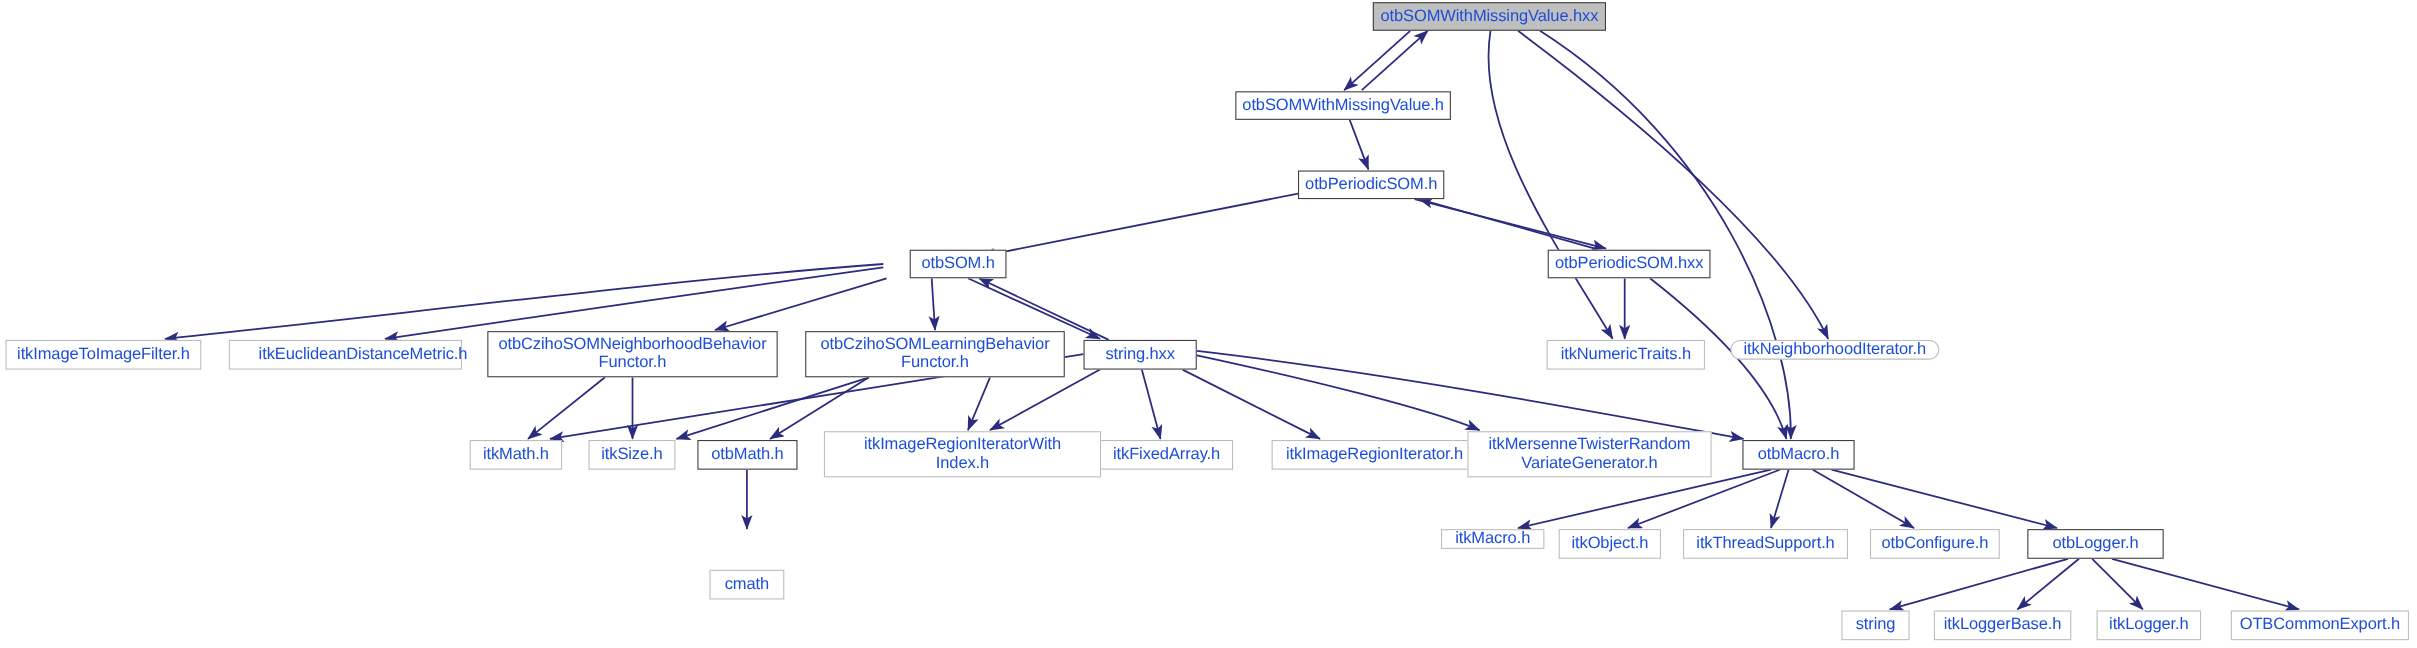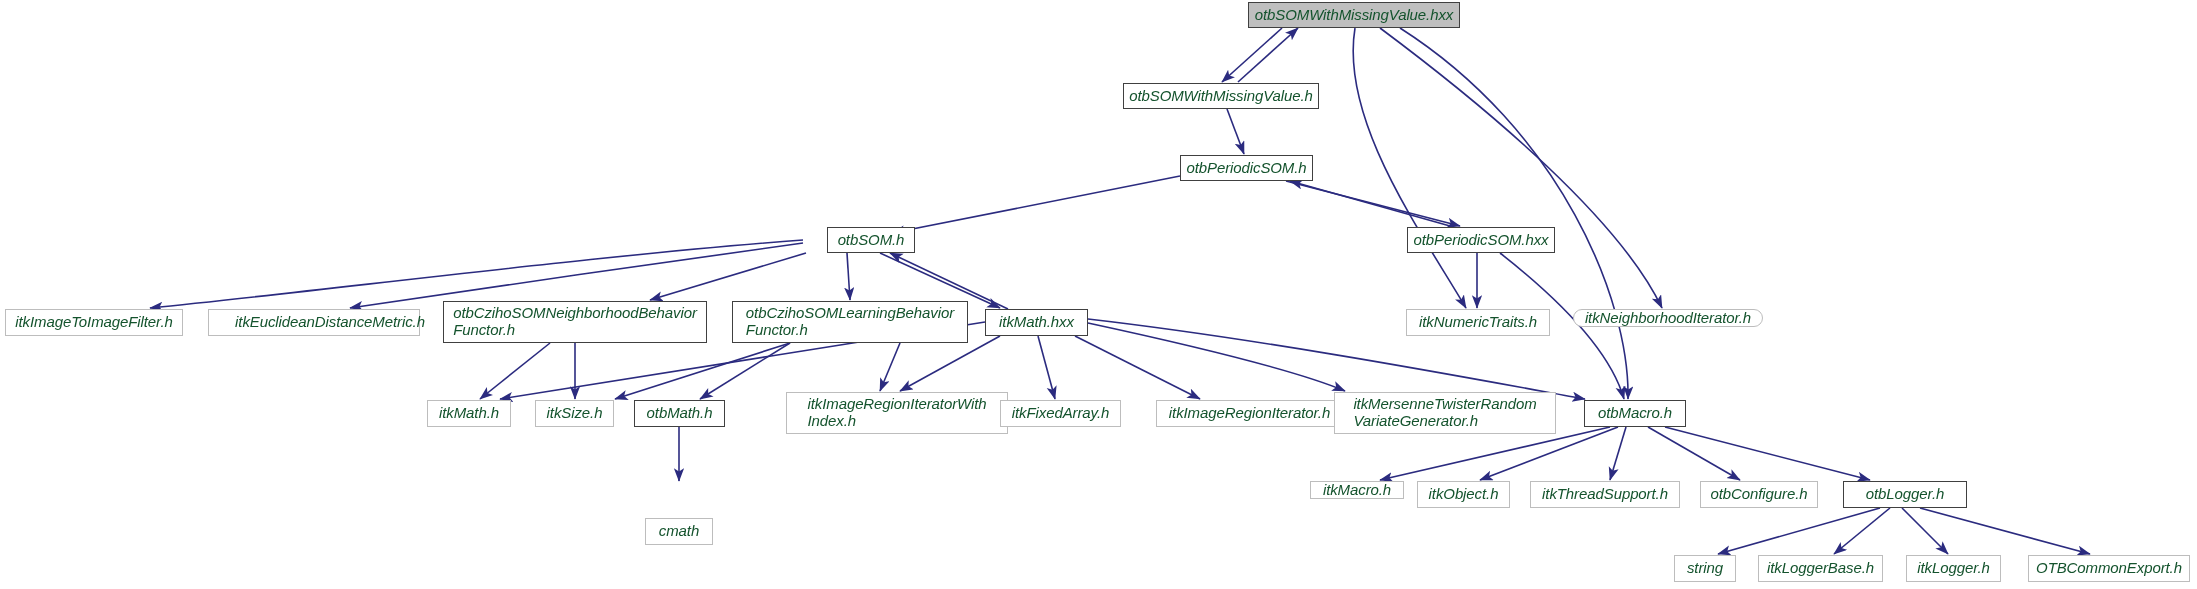--- a/index.html
+++ b/index.html
@@ -1,22 +1,22 @@
 <!DOCTYPE html>
 <html><head>
 <meta charset="utf-8">
 <style>
   html,body{margin:0;padding:0;background:#ffffff;}
   #canvas{position:relative;width:2197px;height:589px;background:#ffffff;
           font-family:"Liberation Sans","DejaVu Sans",sans-serif;overflow:hidden;}
   svg.edges{position:absolute;left:0;top:0;width:2197px;height:589px;}
   .node{position:absolute;box-sizing:border-box;display:flex;align-items:center;
-        justify-content:center;background:#ffffff;
-        font-size:15px;color:#14532d;line-height:1.12;white-space:pre-line;
-        letter-spacing:-0.1px;font-style:italic;}
+        justify-content:center;text-align:center;background:#ffffff;
+        font-size:15px;color:#1d4ed8;line-height:1.12;white-space:pre-line;
+        letter-spacing:-0.1px;}
   .node.leaf{border:1px solid #bdbdbd;}
   .node.inner{border:1px solid #404040;}
   .node.root{border:1px solid #404040;background:#bfbfbf;}
 </style>
 </head>
 <body>
 
 <div id="canvas">
   <svg class="edges" viewBox="0 0 2197 589" xmlns="http://www.w3.org/2000/svg">
     <defs>
@@ -64,31 +64,31 @@
         <path d="M 1902 508 L 1948 554" marker-end="url(#ah)"></path>
         <path d="M 1920 508 L 2090 554" marker-end="url(#ah)"></path>
       </g>
   </svg>
   <div id="node-layer">
       <div class="node root" style="left: 1248px; top: 2px; width: 212px; height: 26px;">otbSOMWithMissingValue.hxx</div>
       <div class="node inner" style="left: 1123px; top: 83px; width: 196px; height: 26px;">otbSOMWithMissingValue.h</div>
       <div class="node inner" style="left: 1180px; top: 155px; width: 133px; height: 26px;">otbPeriodicSOM.h</div>
       <div class="node inner" style="left: 1407px; top: 227px; width: 148px; height: 26px;">otbPeriodicSOM.hxx</div>
       <div class="node inner" style="left: 803px; top: 227px; width: 88px; height: 26px; margin-left: 24px;">otbSOM.h</div>
-      <div class="node inner" style="left: 985px; top: 309px; width: 103px; height: 27px;">itkMath.hxx</div>
+      <div class="node inner" style="left: 985px; top: 309px; width: 103px; height: 27px;">string.hxx</div>
       <div class="node leaf" style="left: 5px; top: 309px; width: 178px; height: 27px;">itkImageToImageFilter.h</div>
       <div class="node leaf" style="left: 208px; top: 309px; width: 212px; height: 27px; padding-left: 32px;">itkEuclideanDistanceMetric.h</div>
       <div class="node inner" style="left: 443px; top: 301px; width: 264px; height: 42px;">otbCzihoSOMNeighborhoodBehavior
 Functor.h</div>
       <div class="node inner" style="left: 732px; top: 301px; width: 236px; height: 42px;">otbCzihoSOMLearningBehavior
 Functor.h</div>
       <div class="node leaf" style="left: 427px; top: 400px; width: 84px; height: 27px;">itkMath.h</div>
       <div class="node leaf" style="left: 535px; top: 400px; width: 79px; height: 27px;">itkSize.h</div>
       <div class="node inner" style="left: 634px; top: 400px; width: 91px; height: 27px;">otbMath.h</div>
-      <div class="node leaf" style="left: 749px; top: 392px; width: 222px; height: 42px; margin-left: 37px;">itkImageRegionIteratorWith
+      <div class="node leaf" style="left: 749px; top: 392px; width: 252px; height: 42px;">itkImageRegionIteratorWith
 Index.h</div>
       <div class="node leaf" style="left: 1000px; top: 400px; width: 121px; height: 27px;">itkFixedArray.h</div>
       <div class="node leaf" style="left: 1156px; top: 400px; width: 187px; height: 27px;">itkImageRegionIterator.h</div>
       <div class="node leaf" style="left: 1334px; top: 392px; width: 222px; height: 42px;">itkMersenneTwisterRandom
 VariateGenerator.h</div>
       <div class="node inner" style="left: 1584px; top: 400px; width: 102px; height: 27px;">otbMacro.h</div>
       <div class="node leaf" style="left: 1406px; top: 309px; width: 144px; height: 27px;">itkNumericTraits.h</div>
       <div class="node leaf" style="left: 1573px; top: 309px; width: 190px; height: 18px; border-radius: 12px;">itkNeighborhoodIterator.h</div>
       <div class="node leaf" style="left: 1310px; top: 481px; width: 94px; height: 18px;">itkMacro.h</div>
       <div class="node leaf" style="left: 1417px; top: 481px; width: 93px; height: 27px;">itkObject.h</div>

